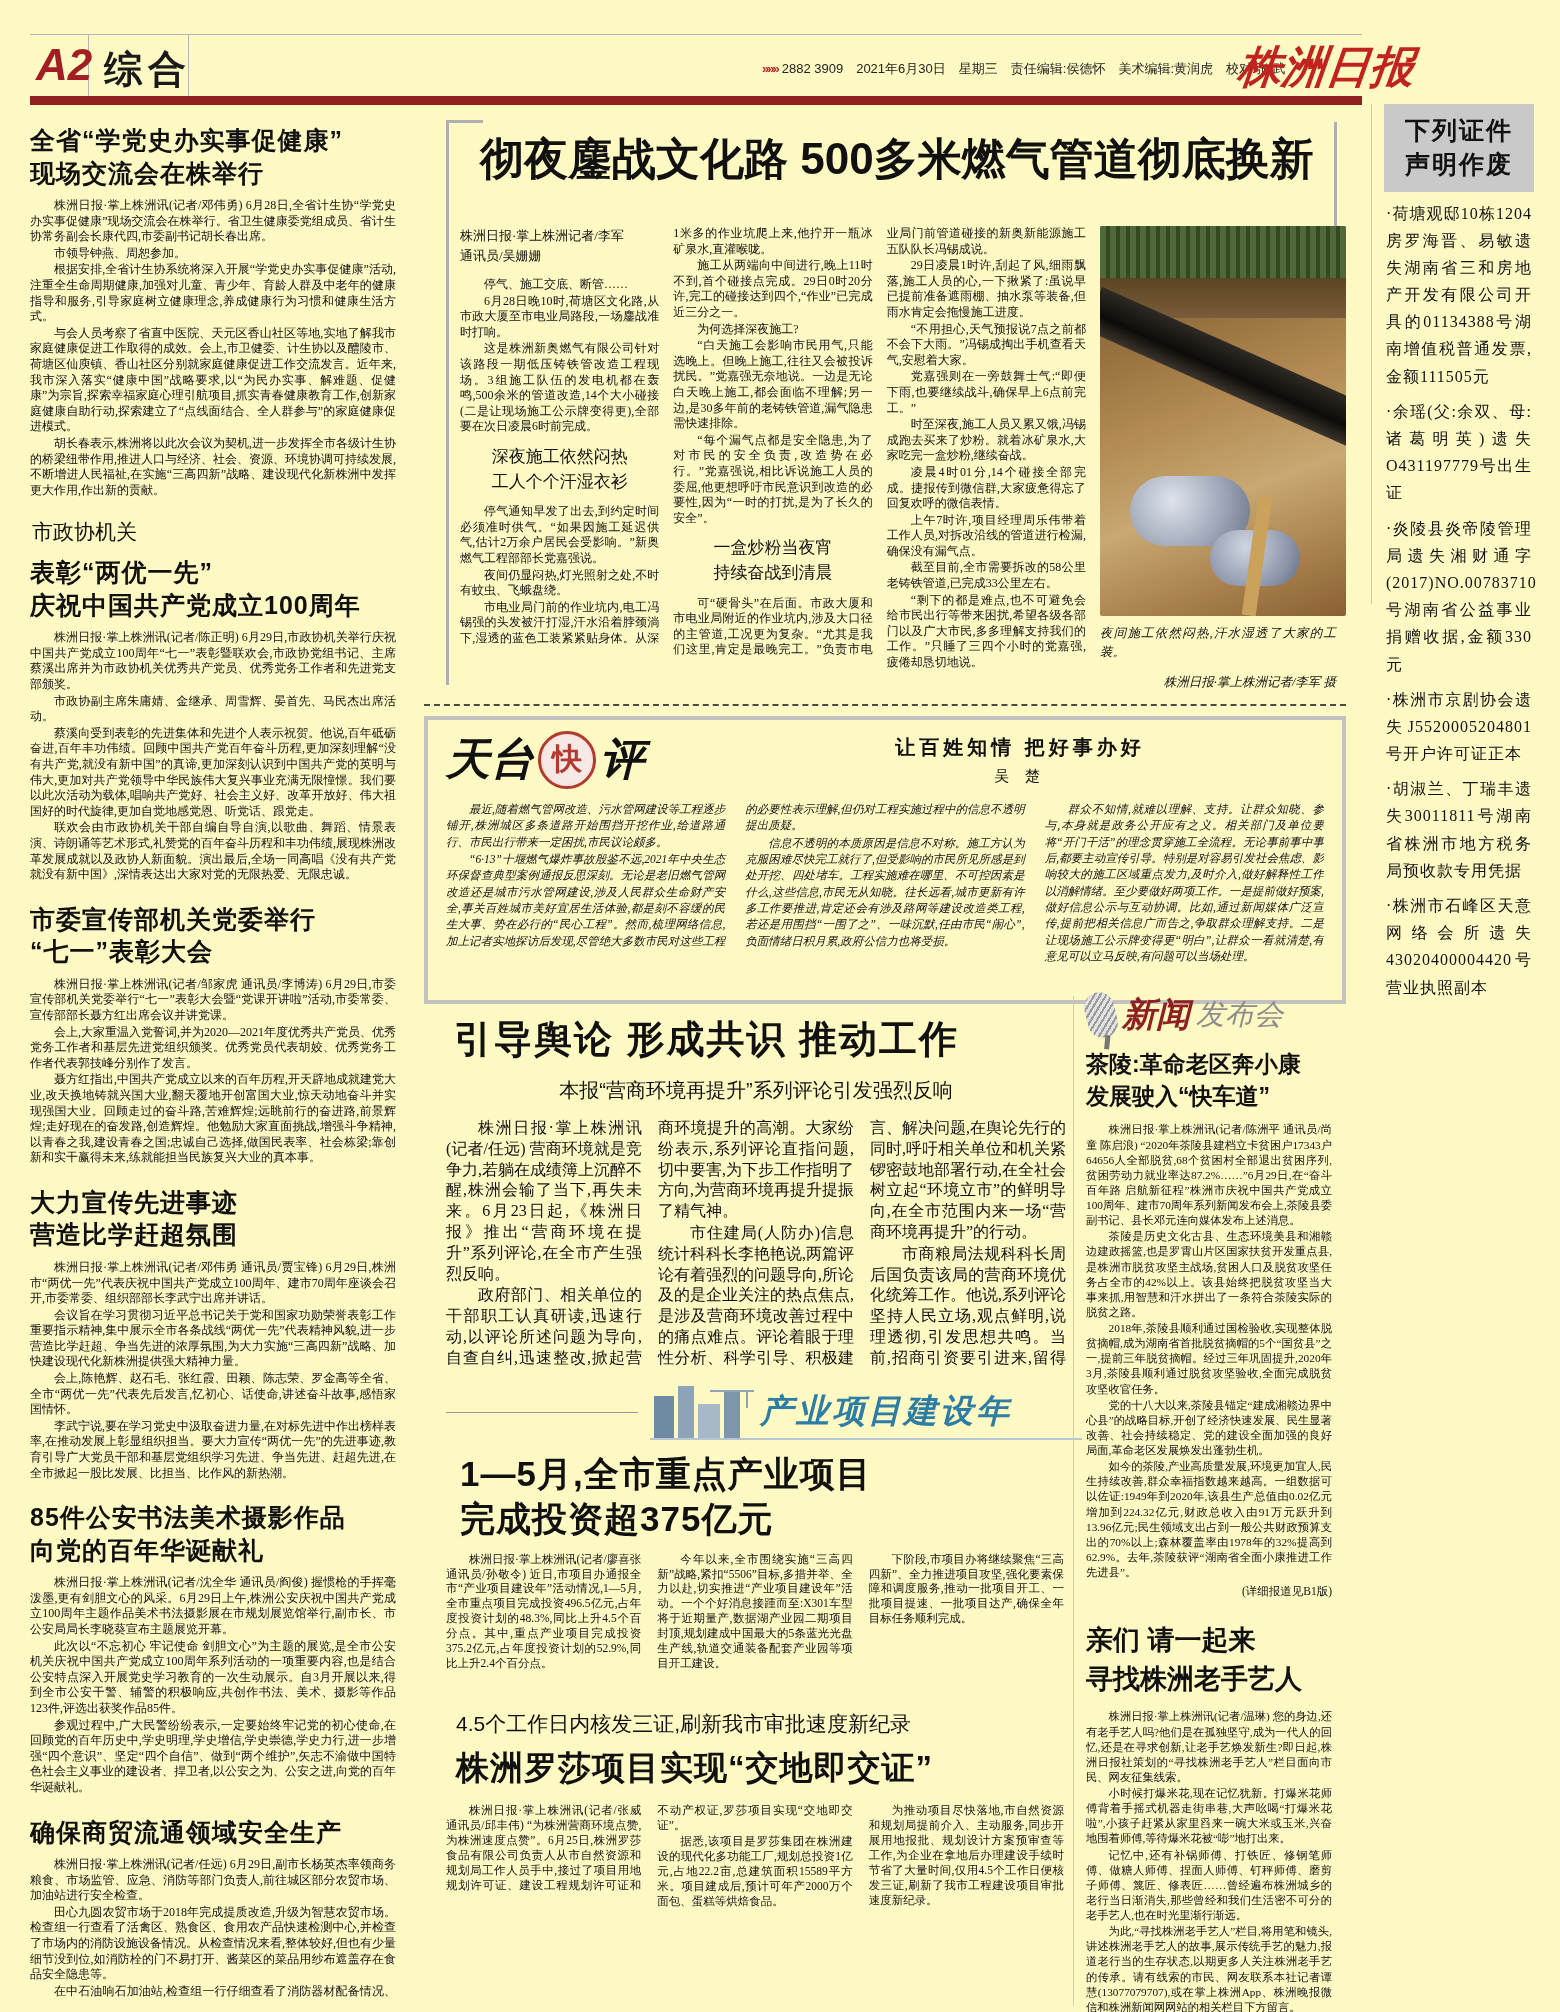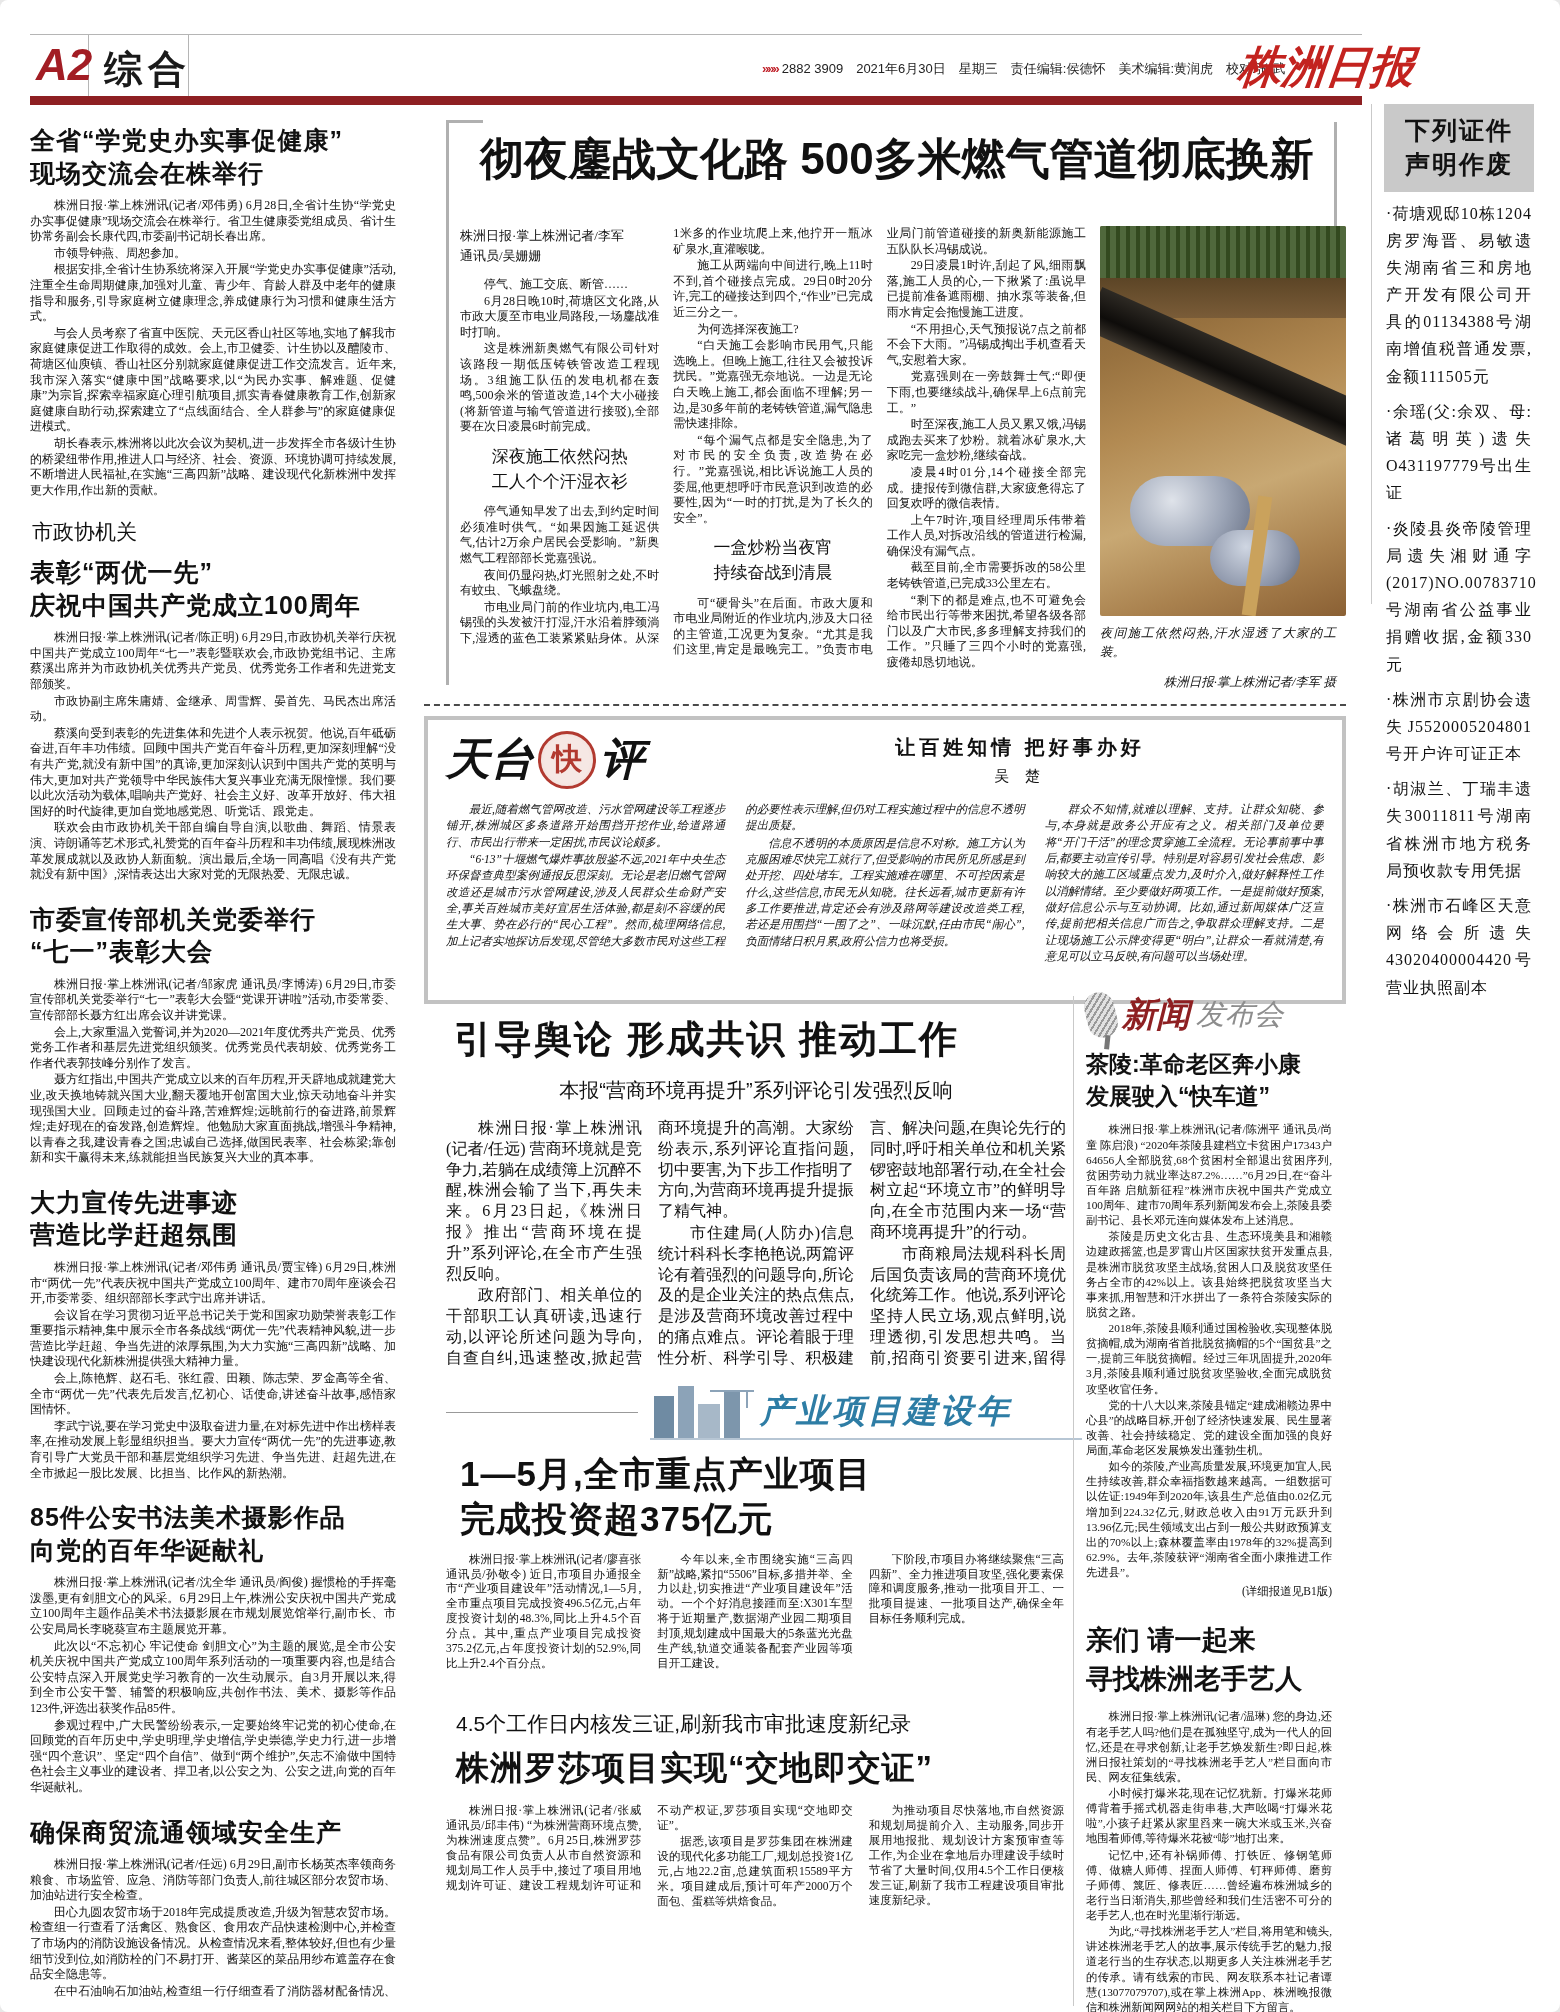--- a/index.html
+++ b/index.html
@@ -1,17 +1,17 @@
 <!DOCTYPE html>
 <html><head>
 <meta charset="utf-8">
 <style>
   html,body{margin:0;padding:0;background:#e8e8e8;}
-  #page{position:relative;width:1560px;height:2012px;background:#ffffff;margin:0 auto;
-        font-family:"Liberation Serif",serif;color:#111;overflow:hidden;border-radius:8px;}
+  #page{position:relative;width:1560px;height:2012px;background:#fef9c3;margin:0 auto;
+        font-family:"Liberation Serif",serif;color:#111;overflow:hidden;}
   .hd{font-family:"Liberation Sans",sans-serif;}
   .pre{white-space:pre-line;}
   .p{font-size:12px;line-height:1.3;text-align:justify;text-indent:2em;margin:0 0 1px 0;}
   
   .topline{position:absolute;left:30px;top:34px;width:1332px;height:1px;background:#b5b5b5;}
   .vsep{position:absolute;top:34px;width:1px;height:62px;background:#b5b5b5;}
   #page-no{position:absolute;left:36px;top:40px;font-size:44px;font-weight:bold;font-style:italic;color:#a21d24;}
   #section-name{position:absolute;left:104px;top:44px;font-size:38px;font-weight:bold;letter-spacing:6px;color:#1a1a1a;}
   #issue-line{position:absolute;left:762px;top:60px;font-size:13px;color:#222;white-space:nowrap;}
   #issue-line .arrows{color:#c0222a;font-weight:bold;letter-spacing:-2px;margin-right:4px;}
@@ -213,21 +213,21 @@
     <div class="bracket-r"></div>
     <h1 id="main-title" class="hd">彻夜鏖战文化路 500多米燃气管道彻底换新</h1>
 
     <div class="mainrow">
       <div class="mainbody">
         <p class="byline-m pre">株洲日报·掌上株洲记者/李军
 通讯员/吴姗姗</p>
         <div>
             <p class="p">停气、施工交底、断管……</p>
             <p class="p">6月28日晚10时,荷塘区文化路,从市政大厦至市电业局路段,一场鏖战准时打响。</p>
-            <p class="p">这是株洲新奥燃气有限公司针对该路段一期低压铸铁管改造工程现场。3组施工队伍的发电机都在轰鸣,500余米的管道改造,14个大小碰接(将新管道与输气管道进行接驳),全部要在次日凌晨6时前完成。</p>
+            <p class="p">这是株洲新奥燃气有限公司针对该路段一期低压铸铁管改造工程现场。3组施工队伍的发电机都在轰鸣,500余米的管道改造,14个大小碰接(二是让现场施工公示牌变得更),全部要在次日凌晨6时前完成。</p>
           </div>
         <div class="subhead pre">深夜施工依然闷热
 工人个个汗湿衣衫</div>
         <div>
             <p class="p">停气通知早发了出去,到约定时间必须准时供气。“如果因施工延迟供气,估计2万余户居民会受影响。”新奥燃气工程部部长党嘉强说。</p>
             <p class="p">夜间仍显闷热,灯光照射之处,不时有蚊虫、飞蛾盘绕。</p>
             <p class="p">市电业局门前的作业坑内,电工冯锡强的头发被汗打湿,汗水沿着脖颈淌下,湿透的蓝色工装紧紧贴身体。从深1米多的作业坑爬上来,他拧开一瓶冰矿泉水,直灌喉咙。</p>
             <p class="p">施工从两端向中间进行,晚上11时不到,首个碰接点完成。29日0时20分许,完工的碰接达到四个,“作业”已完成近三分之一。</p>
             <p class="p">为何选择深夜施工?</p>
             <p class="p">“白天施工会影响市民用气,只能选晚上。但晚上施工,往往又会被投诉扰民。”党嘉强无奈地说。一边是无论白天晚上施工,都会面临不理解;另一边,是30多年前的老铸铁管道,漏气隐患需快速排除。</p>

